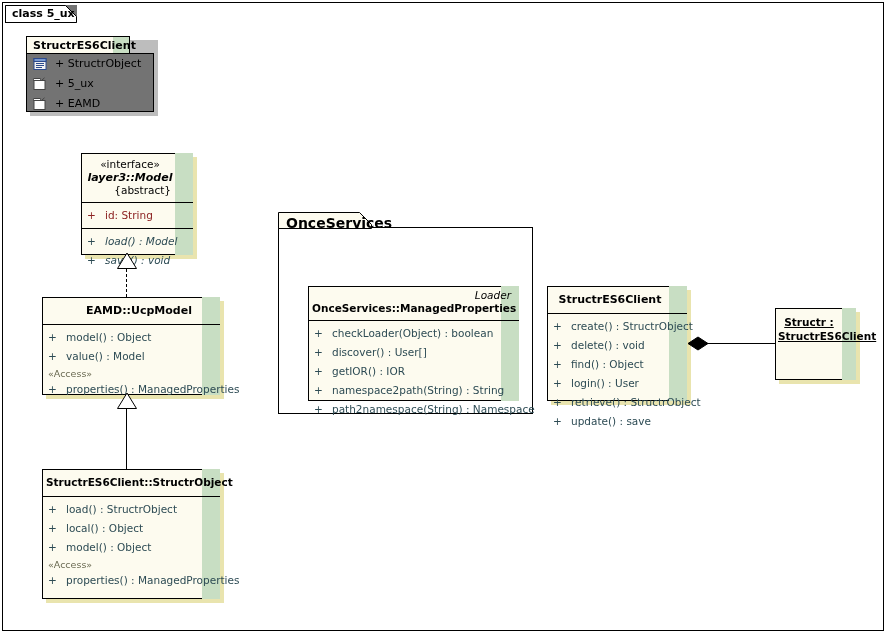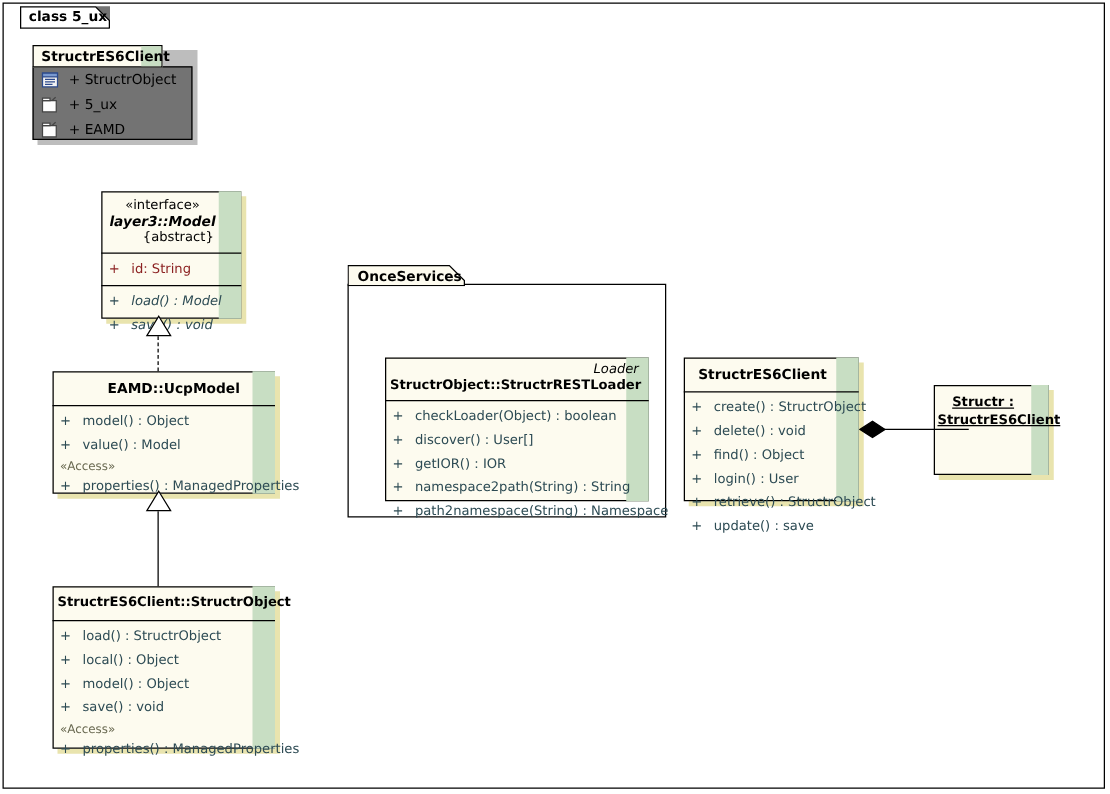--- a/index.html
+++ b/index.html
@@ -8,21 +8,21 @@
     font-family:"DejaVu Sans","Liberation Sans",sans-serif;
     -webkit-font-smoothing:none;
   }
 
   
   #diagram-frame{
     position:absolute;left:2px;top:2px;width:882px;height:629px;
     border:1px solid #000;background:#fff;box-sizing:border-box;
   }
   #frame-tab{
-    position:absolute;left:13px;top:2px;width:72px;height:18px;
+    position:absolute;left:2px;top:2px;width:72px;height:18px;
     box-sizing:border-box;background:#737373;
     border-right:none;
   }
   #frame-tab .tab-shape{
     position:absolute;left:0;top:0;width:72px;height:18px;
   }
   #frame-tab .tab-label{
     position:absolute;left:7px;top:2px;
     font-size:11px;font-weight:bold;color:#000;white-space:nowrap;
     font-family:"DejaVu Sans","Liberation Sans",sans-serif;
@@ -82,21 +82,21 @@
   .obj .hdr u{text-decoration:underline;}
 
   
   .pkg{position:absolute;box-sizing:border-box;}
   .pkg .pkgbody{
     position:absolute;left:0;top:15px;right:0;bottom:0;
     border:1px solid #000;background:#fff;box-sizing:border-box;z-index:1;
   }
   .pkg .pkgtab{position:absolute;left:0;top:0;z-index:2;}
   .pkg .pkgtab .lbl{
-    position:absolute;left:8px;top:3px;font-size:11px;font-weight:bold;color:#000;
+    position:absolute;left:8px;top:3px;font-size:14px;font-weight:bold;color:#000;
     white-space:nowrap;
   }
 
   
   #ns-structres6client{position:absolute;}
   #ns-structres6client .ns-shadow{
     position:absolute;left:4px;top:4px;right:-4px;bottom:-4px;background:#bdbdbd;z-index:0;
   }
   #ns-structres6client .ns-tab{
     position:absolute;left:0;top:0;width:104px;height:18px;
@@ -238,23 +238,20 @@
       <div class="section">
         <div class="cmp">
           <span class="vis">+</span><span>load() : StructrObject</span>
         </div>
         <div class="cmp">
           <span class="vis">+</span><span>local() : Object</span>
         </div>
         <div class="cmp">
           <span class="vis">+</span><span>model() : Object</span>
         </div>
-        <div class="cmp">
-          <span class="vis">+</span><span>save() : void</span>
-        </div>
         <div class="stereo-row">«Access»</div>
         <div class="cmp">
           <span class="vis">+</span><span>properties() : ManagedProperties</span>
         </div>
       </div>
     </div>
   </div>
 
   <div class="pkg" style="left:275px;top:209px;width:255px;height:202px;">
     <div class="pkgbody"></div>
@@ -266,21 +263,21 @@
     </div>
   </div>
 
   <div class="node" style="left:305px;top:283px;width:211px;height:115px;">
     <div class="shadow"></div>
     <div class="box"></div>
     <div class="greenbar"></div>
     <div class="content">
       <div class="hdr small" style="padding:3px 6px 5px 4px;">
         <span class="rt-stereo">Loader</span>
-        <span class="nm">StructrObject::StructrRESTLoader</span>
+        <span class="nm">OnceServices::ManagedProperties</span>
       </div>
       <div class="sep"></div>
       <div class="section">
         <div class="cmp">
           <span class="vis">+</span><span>checkLoader(Object) : boolean</span>
         </div>
         <div class="cmp">
           <span class="vis">+</span><span>discover() : User[]</span>
         </div>
         <div class="cmp">
@@ -321,21 +318,21 @@
         <div class="cmp">
           <span class="vis">+</span><span>retrieve() : StructrObject</span>
         </div>
         <div class="cmp">
           <span class="vis">+</span><span>update() : save</span>
         </div>
       </div>
     </div>
   </div>
 
-  <div class="node obj" style="left:744px;top:305px;width:92px;height:72px;">
+  <div class="node obj" style="left:772px;top:305px;width:81px;height:72px;">
     <div class="shadow"></div>
     <div class="box"></div>
     <div class="greenbar" style="width:14px;"></div>
     <div class="content">
       <div class="hdr small" style="padding:7px 16px 5px 3px;line-height:14px;">
         <u>Structr :</u><br>
         <u>StructrES6Client</u>
       </div>
     </div>
   </div>

